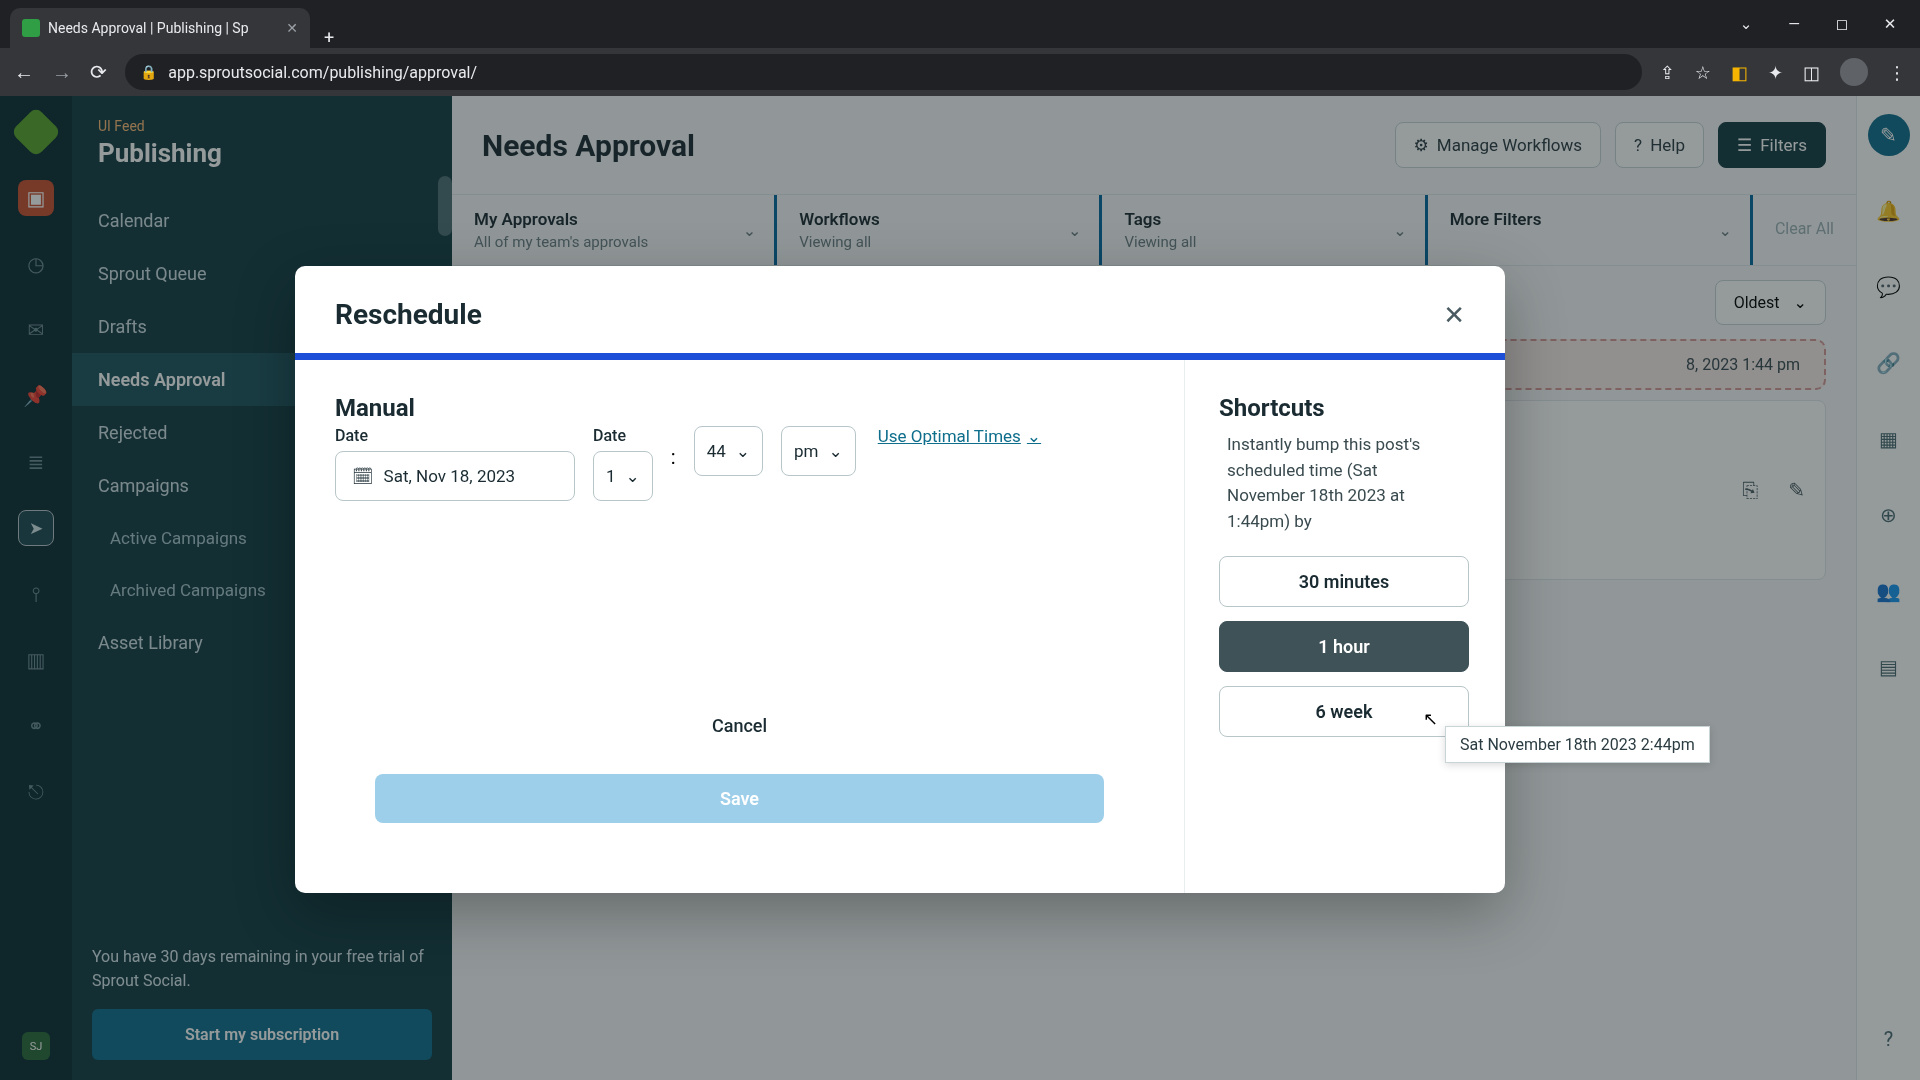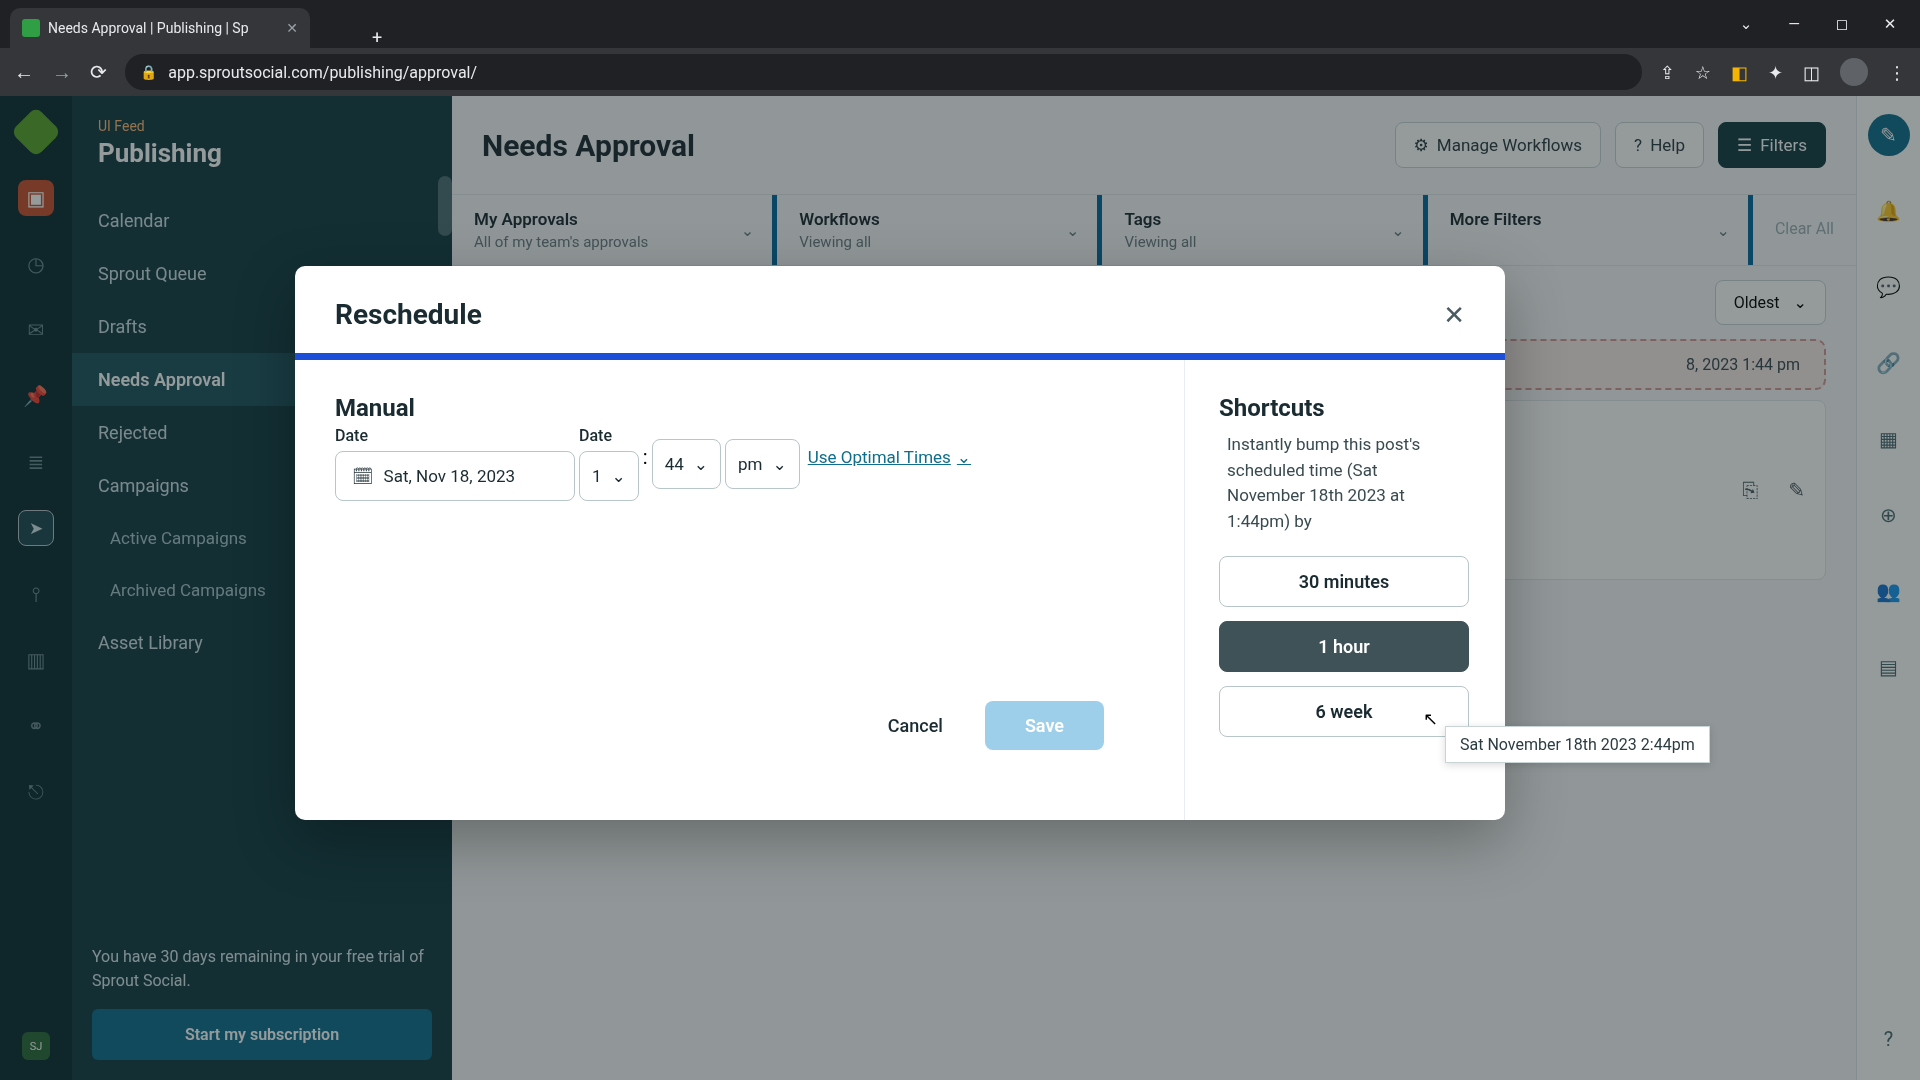--- a/index.html
+++ b/index.html
@@ -1,19 +1,19 @@
 <!DOCTYPE html>
 <html><head>
 <meta charset="utf-8">
 <style>
 * { box-sizing: border-box; margin: 0; padding: 0; font-family: -apple-system, BlinkMacSystemFont, "Segoe UI", Roboto, sans-serif; }
 body { width: 1920px; height: 1080px; overflow: hidden; background: #f5f5f5; }
 
 
-.browser-chrome { background: #202124; height: 48px; display: flex; align-items: flex-end; gap: 48px; }
+.browser-chrome { background: #202124; height: 48px; display: flex; align-items: flex-end; }
 .tab { background: #35363a; height: 40px; width: 300px; border-radius: 10px 10px 0 0; margin-left: 10px; display: flex; align-items: center; padding: 0 12px; color: #e8eaed; font-size: 14px; gap: 8px; }
 .tab-favicon { width: 18px; height: 18px; background: #2f9e44; border-radius: 3px; }
 .tab-title { flex: 1; white-space: nowrap; overflow: hidden; text-overflow: ellipsis; }
 .tab-close { color: #9aa0a6; cursor: pointer; }
 .new-tab { color: #e8eaed; padding: 0 14px; font-size: 18px; }
 .window-controls { margin-left: auto; display: flex; gap: 28px; padding-right: 20px; color: #e8eaed; align-self: center; font-size: 15px;}
 .win-ctrl { width: 20px; text-align: center; }
 
 .nav-bar { background: #35363a; height: 48px; display: flex; align-items: center; padding: 0 14px; gap: 18px; color: #e8eaed; }
 .nav-arrow { font-size: 20px; color: #9aa0a6; }
@@ -44,21 +44,21 @@
 .trial-text { font-size: 16px; color:#d8e8eb; line-height:1.5; margin-bottom: 16px;}
 .trial-btn { width: 100%; background:#0e6e8c; color:#fff; border:none; padding: 16px; font-size:16px; border-radius:6px; cursor:pointer; font-weight:600;}
 .side-scroll { position:absolute; right:0; top:80px; width:14px; height:60px; background:rgba(255,255,255,0.25); border-radius:7px;}
 
 .main { flex: 1; background: #f7f9fa; position: relative; }
 .page-header { display:flex; align-items:center; padding: 26px 30px; gap: 14px;}
 .page-title { font-size: 30px; font-weight:700; color:#1a2b32; flex:1;}
 .hdr-btn { background:#fff; border:1px solid #c9d4d7; border-radius:8px; padding: 12px 18px; font-size:17px; display:flex; align-items:center; gap:8px; cursor:pointer; color:#2b3c42;}
 .hdr-btn.filters { background:#133c44; color:#fff; border-color:#133c44;}
 .filter-row { display:flex; border-top:1px solid #e0e7ea; border-bottom:1px solid #e0e7ea; }
-.filter-cell { flex:1; padding: 14px 22px; border-right:5px solid #0369a1; position:relative; cursor:pointer;}
+.filter-cell { flex:1; padding: 14px 22px; border-right:3px solid #0369a1; position:relative; cursor:pointer;}
 .filter-label { font-size: 17px; color:#1a2b32; font-weight:600;}
 .filter-sub { font-size: 15px; color:#6b7e84; margin-top:4px;}
 .filter-chev { position:absolute; right:18px; top:50%; transform:translateY(-50%); color:#6b7e84;}
 .clear-all { padding: 24px 22px; color:#9bb0b5; font-size:16px;}
 .second-row { padding: 14px 30px; display:flex; justify-content:flex-end; gap:16px;}
 .sort-sel { background:#fff; border:1px solid #c9d4d7; border-radius:8px; padding:12px 18px; font-size:16px; display:flex; gap:14px; align-items:center;}
 .date-block { margin: 0 30px; border:2px dashed #d69896; background:#f9ebe9; border-radius:10px; padding: 14px 24px; position:relative;}
 .date-text { text-align: right; font-size:16px; color:#3a4b50;}
 .post-card { margin: 10px 30px; background:#fff; border:1px solid #e0e7ea; border-radius:8px; height:180px; position:relative;}
 .post-actions { position:absolute; right:20px; top:50%; transform:translateY(-50%); display:flex; gap:30px; color:#4a5c62; font-size:20px;}
@@ -71,31 +71,31 @@
 .overlay { position:absolute; inset:0; background:rgba(20,30,33,0.45); display:flex; align-items:flex-start; justify-content:center; padding-top:170px; z-index:50;}
 .overlay::before { content:""; position:absolute; left:0; top:0; bottom:0; width:452px; background:transparent;}
 .modal { width: 1210px; background:#fff; border-radius:10px; box-shadow:0 20px 60px rgba(0,0,0,0.3); position:relative; margin-left:-120px;}
 .modal-header { padding: 32px 40px 22px; display:flex; align-items:center; border-bottom:7px solid #1d4ed8;}
 .modal-title { font-size:28px; font-weight:700; color:#1a2b32; flex:1;}
 .modal-close { font-size:26px; color:#4a5c62; cursor:pointer; background:none; border:none;}
 .modal-body { display:flex; }
 .modal-left { flex:1; padding: 34px 40px; border-right:1px solid #e8eef0;}
 .modal-right { width: 320px; padding: 34px 40px 34px 34px;}
 .section-title { font-size: 24px; font-weight:700; color:#1a2b32; margin-bottom: 4px;}
-.field-row { display:flex; gap: 4px; align-items:center; margin-top: 0;}
+.field-row { display:flex; gap: 18px; align-items:flex-start; margin-top: 0;}
 .field { display:flex; flex-direction:column; gap:6px;}
 .field-label { font-size:16px; color:#1a2b32; font-weight:500;}
 .date-input { border:1px solid #b8c5c9; border-radius:8px; padding: 14px 16px; display:flex; align-items:center; gap:10px; font-size:17px; width:240px; color:#1a2b32;}
 .sel { border:1px solid #b8c5c9; border-radius:8px; padding: 14px 12px; display:flex; align-items:center; gap:10px; font-size:17px; color:#1a2b32; background:#fff;}
 .optimal { color:#0e6e8c; text-decoration:underline; font-size:17px; display:flex; align-items:center; gap:6px; margin-left:4px; margin-bottom:14px;}
 .colon { font-size:20px; align-self:center; margin-bottom:14px;}
 .shortcuts-desc { font-size:17px; color:#3a4b50; line-height:1.5; margin: 10px 8px 22px;}
 .shortcut-btn { width:250px; border:1px solid #b8c5c9; background:#fff; border-radius:8px; padding:14px; font-size:18px; font-weight:600; color:#1a2b32; margin-bottom:14px; cursor:pointer; display:block;}
 .shortcut-btn.hover { background:#3f5257; color:#fff; border-color:#3f5257;}
-.modal-footer { padding: 0 40px 36px; display:flex; justify-content:flex-end; gap: 24px; margin-top: 200px;}
+.modal-footer { padding: 0 40px 36px; display:flex; justify-content:space-between; gap: 24px; margin-top: 200px; flex-direction: column;}
 .btn-cancel { background:none; border:none; font-size:18px; color:#1a2b32; cursor:pointer; padding: 14px 18px; font-weight:500;}
 .btn-save { background:#9ecfea; color:#fff; border:none; border-radius:8px; padding: 14px 40px; font-size:18px; font-weight:600; cursor:pointer;}
 
 .tooltip { position:absolute; background:#fff; border:1px solid #c9d4d7; padding: 8px 14px; font-size:16px; color:#2b3c42; box-shadow:0 2px 8px rgba(0,0,0,0.15); white-space:nowrap; z-index:60;}
 .cursor { position:absolute; z-index:70; font-size:18px; color:#000; pointer-events:none;}
 </style>
 </head>
 <body>
 
 <div class="browser-chrome">

